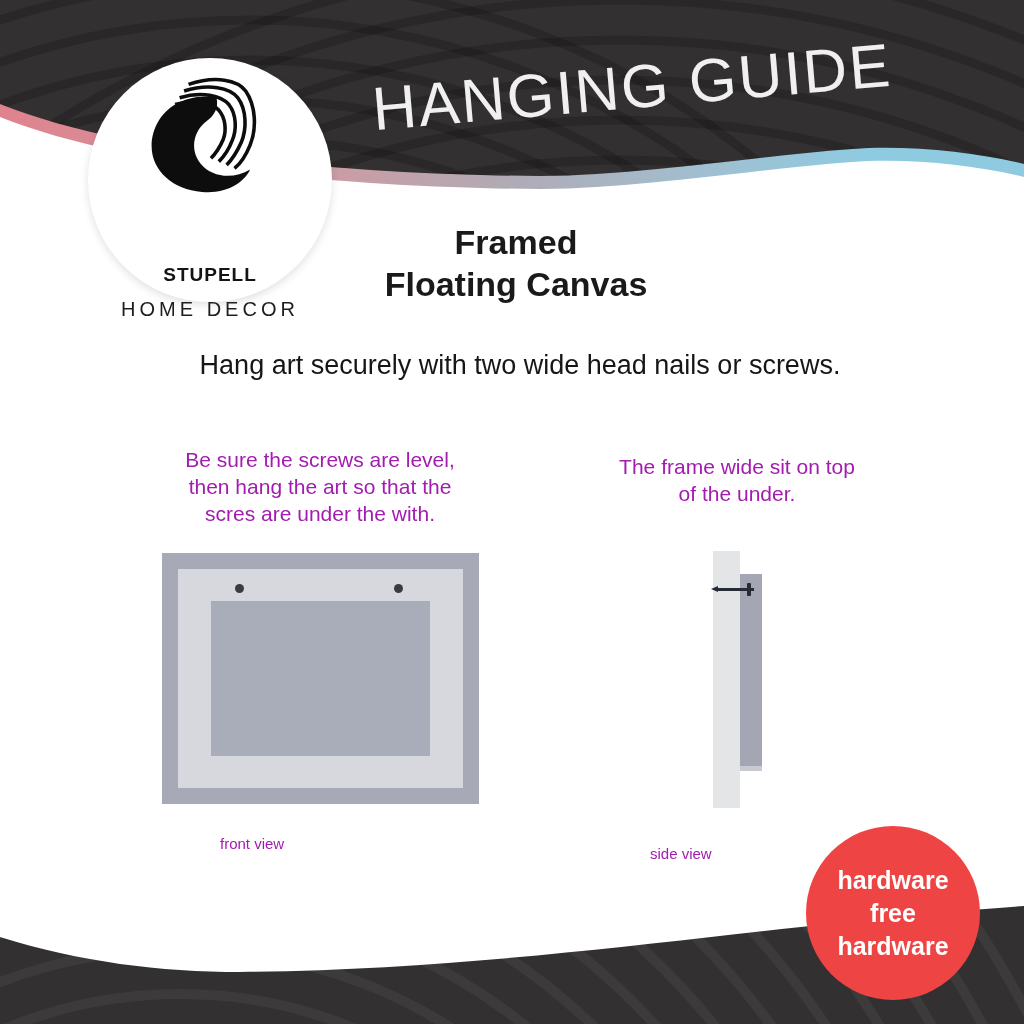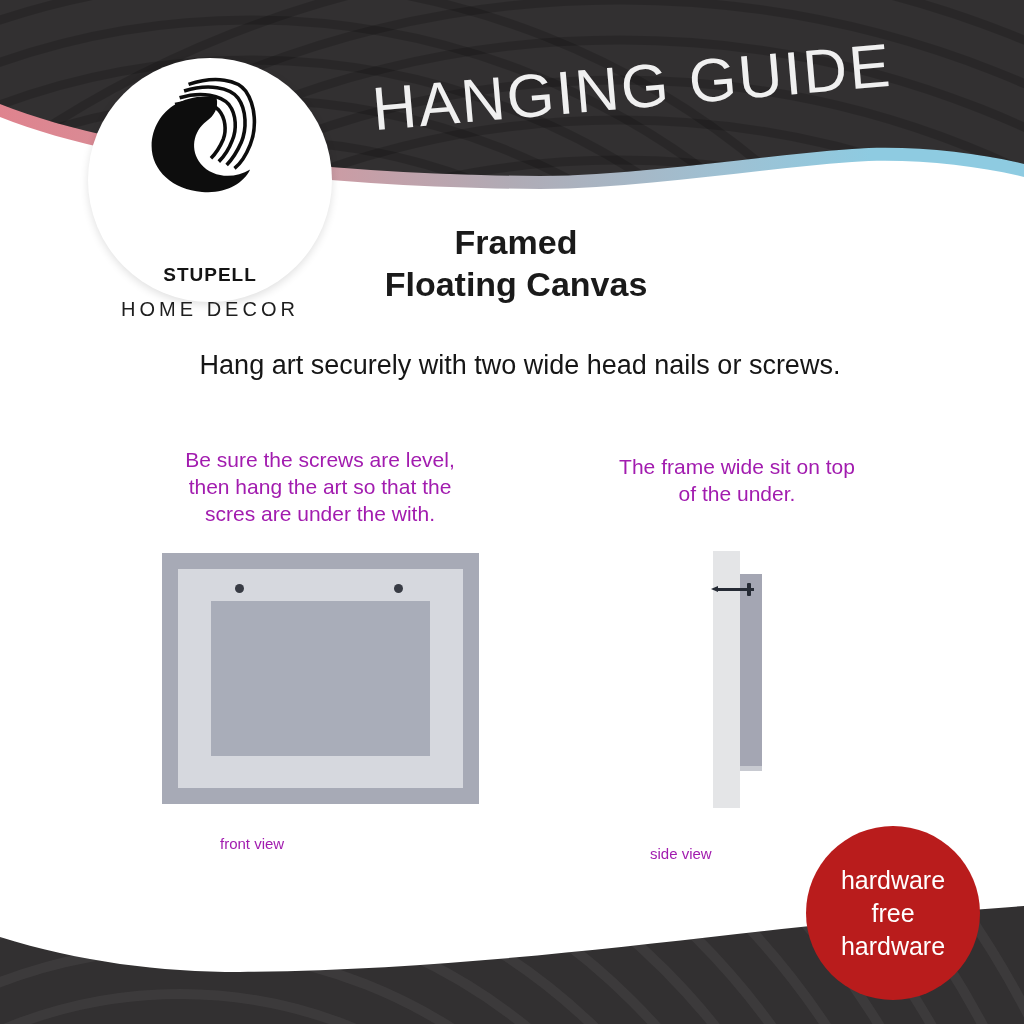--- a/index.html
+++ b/index.html
@@ -64,22 +64,22 @@
     border-right:7px solid #262b35;border-top:3.5px solid transparent;border-bottom:3.5px solid transparent;}
   .nail .head{position:absolute;left:36px;top:2px;width:4px;height:13px;background:#262b35;border-radius:1px;}
 
   .view-label{position:absolute;width:200px;text-align:left;font-size:15px;font-weight:500;color:#a21caf;}
   .front-label{left:220px;top:835px;}
   .side-label{left:650px;top:845px;}
 
   
   .badge-circle{
     position:absolute;left:806px;top:826px;width:174px;height:174px;border-radius:50%;
-    background:#b91c1c;display:flex;flex-direction:column;align-items:center;justify-content:center;
-    text-align:center;color:#ffffff;font-size:25px;line-height:33px;font-weight:400;z-index:5;
+    background:#ef4444;display:flex;flex-direction:column;align-items:center;justify-content:center;
+    text-align:center;color:#ffffff;font-size:25px;line-height:33px;font-weight:700;z-index:5;
   }
 
   
   .footer-wave{position:absolute;left:0;bottom:0;z-index:2;}
 </style>
 </head>
 <body>
 
 <div class="page">
 

